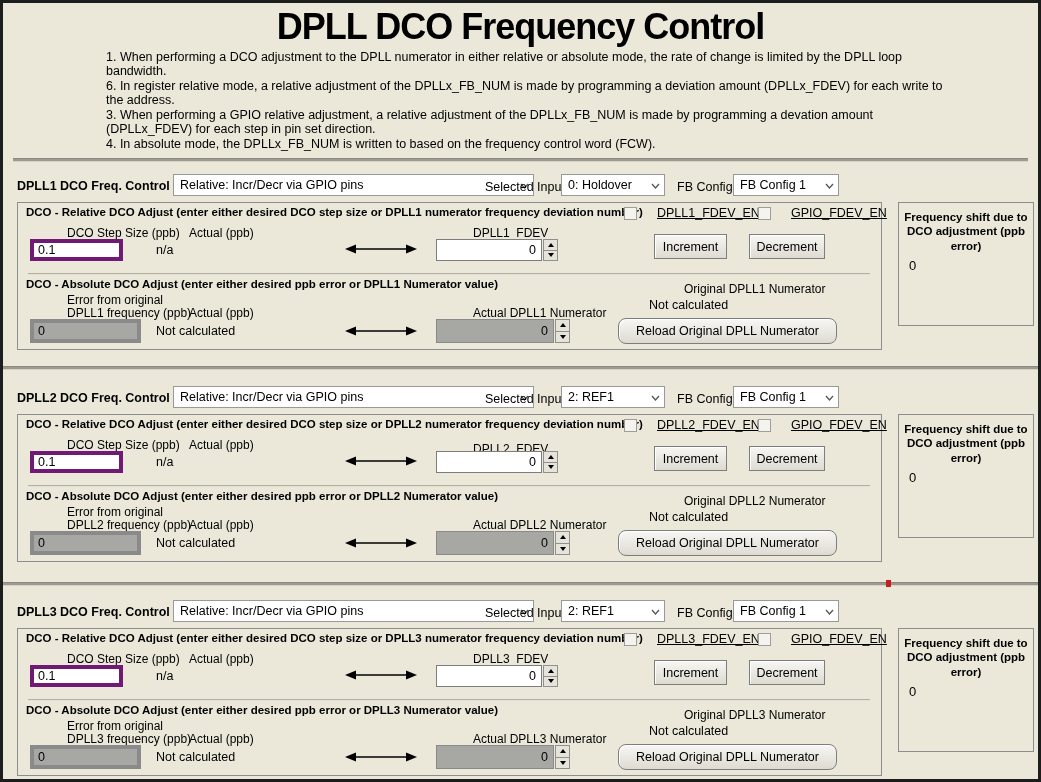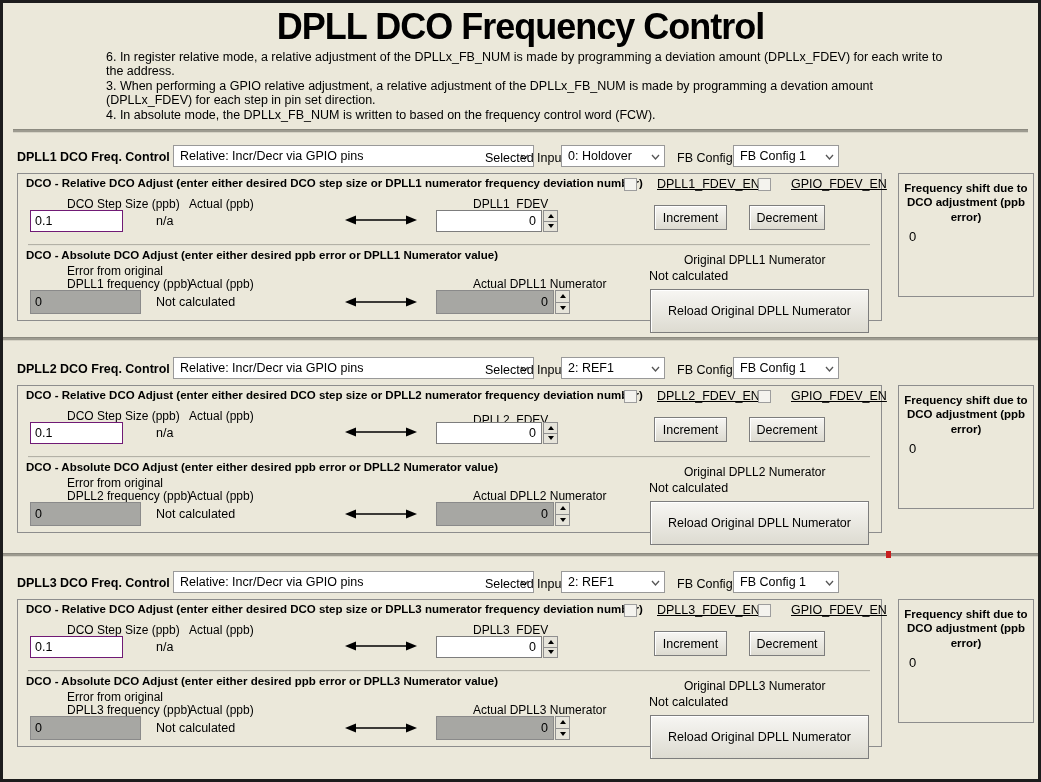--- a/index.html
+++ b/index.html
@@ -35,21 +35,21 @@
   .fp-value{font-size:13px;margin:5px 0 0 10px;}
 
   .gb-heading{position:absolute;left:8px;top:3px;font-weight:bold;font-size:11.5px;white-space:nowrap;}
   .cb-group{position:absolute;top:3px;display:flex;align-items:center;gap:20px;font-size:12.5px;white-space:nowrap;text-decoration:underline;}
   .cb-1{left:606px;}
   .cb-2{left:740px;}
   .checkbox{width:13px;height:13px;background:#f4f3ee;border:1px solid #9d9d9d;box-sizing:border-box;}
 
   .lab{position:absolute;font-size:12px;white-space:nowrap;margin-left:35px;}
   .val{position:absolute;font-size:12.5px;white-space:nowrap;}
-  .ui-input{position:absolute;border:1px solid #701a75;background:#fff;font-size:12.5px;padding:0 4px;
+  .ui-input{position:absolute;border:4px solid #701a75;background:#fff;font-size:12.5px;padding:0 4px;
             box-sizing:border-box;height:22px;font-family:inherit;color:#000;}
   .step-input{left:12px;top:36px;width:93px;}
   .arrow{position:absolute;left:327px;}
   .arrow-rel{top:38px;}
   .arrow-abs{top:120px;}
 
   .spinner{position:absolute;display:flex;align-items:stretch;}
   .spin-rel{left:418px;top:36px;}
   .spin-abs{left:418px;top:116px;}
   .spin-input{width:106px;height:22px;border:1px solid #7d7d7d;background:#fff;text-align:right;
@@ -58,33 +58,34 @@
   .spin-btns{display:flex;flex-direction:column;width:15px;margin-left:1px;}
   .spin-btn{flex:1;background:#e6e4da;border:1px solid #8f8f8f;display:flex;align-items:center;justify-content:center;padding:0;min-height:0;}
   .spin-btn + .spin-btn{border-top:none;}
   .tri-up{width:0;height:0;border-left:3px solid transparent;border-right:3px solid transparent;border-bottom:4px solid #000;}
   .tri-down{width:0;height:0;border-left:3px solid transparent;border-right:3px solid transparent;border-top:4px solid #000;}
 
   .btn{position:absolute;background:linear-gradient(#f7f6f3,#dddbd1);border:1px solid #7d7d7d;
        box-shadow:inset 1px 1px 0 #fff;font-size:12.5px;font-family:inherit;height:25px;box-sizing:border-box;cursor:default;}
   .btn-increment{left:636px;top:31px;width:73px;}
   .btn-decrement{left:731px;top:31px;width:76px;}
-  .btn-reload{left:632px;top:115px;width:219px;height:44px;}
+  .btn-reload{left:600px;top:115px;width:219px;height:26px;border-radius:8px;}
 
   .inner-divider{position:absolute;left:10px;top:70px;width:842px;height:1px;background:#b3b1a6;border-bottom:1px solid #e3e1d5;}
 
   .gray{background:#a7a7a3;border-color:#8a8a8a;}
   .err-input{left:12px;top:116px;width:111px;height:24px;text-align:left;}
 </style>
 </head>
 <body>
 
 <div class="page-title">DPLL DCO Frequency Control</div>
 
 <div class="instructions">
+  <div>1. When performing a DCO adjustment to the DPLL numerator in either relative or absolute mode, the rate of change is limited by the DPLL loop bandwidth.</div>
   <div>6. In register relative mode, a relative adjustment of the DPLLx_FB_NUM is made by programming a deviation amount (DPLLx_FDEV) for each write to the address.</div>
   <div>3. When performing a GPIO relative adjustment, a relative adjustment of the DPLLx_FB_NUM is made by programming a devation amount (DPLLx_FDEV) for each step in pin set direction.</div>
   <div>4. In absolute mode, the DPLLx_FB_NUM is written to based on the frequency control word (FCW).</div>
 </div>
 
 <div class="divider divider-a"></div>
 
 <div id="sections">
   <div class="section-slot" style="margin-top:12px;">
   <div class="section">

